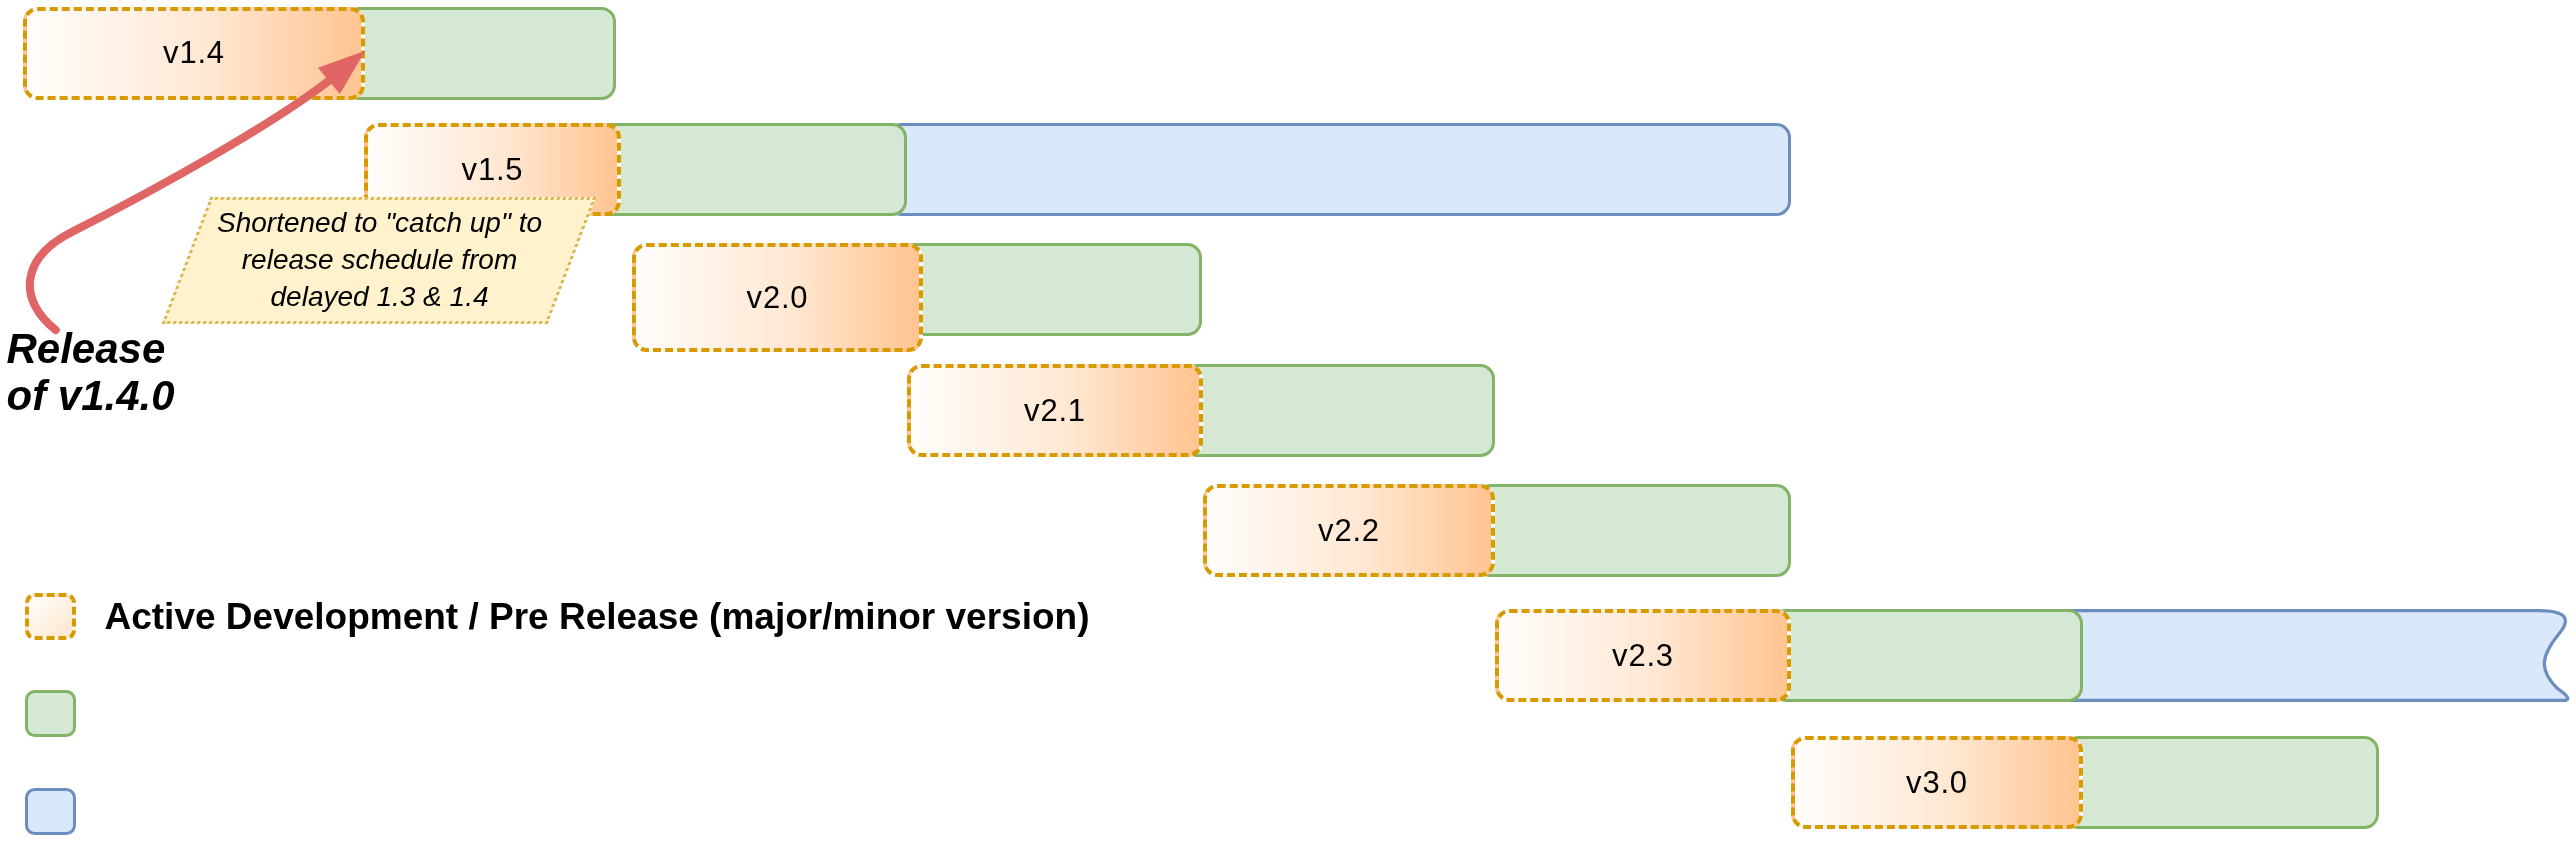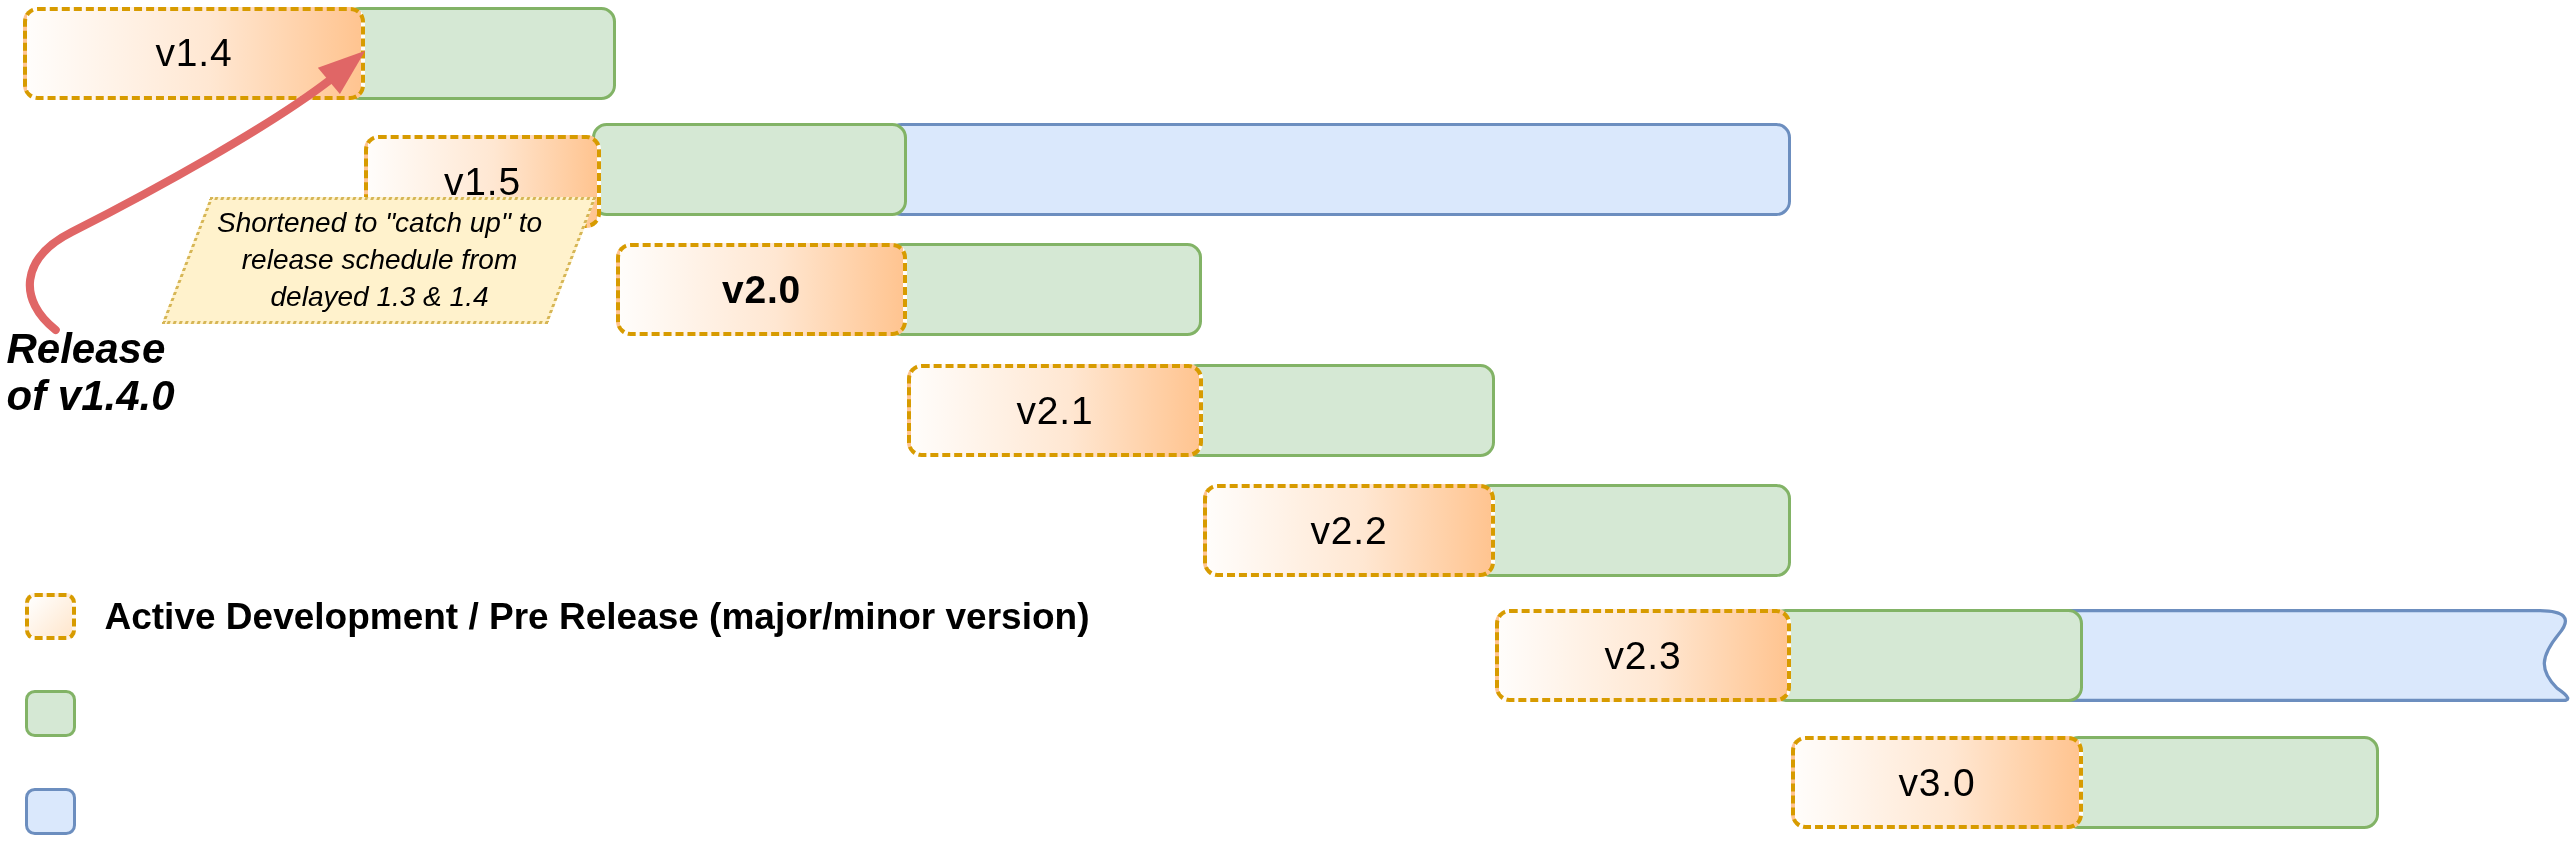--- a/index.html
+++ b/index.html
@@ -16,21 +16,21 @@
   .seg.maint{
     border:3.3px solid var(--maint-border);
     background:var(--maint-fill);
     z-index:2;
   }
   .seg.ltm{
     border:3.3px solid var(--ltm-border);
     background:var(--ltm-fill);
     z-index:1;
   }
-  .bar-label{font-size:39px;letter-spacing:0.8px;}
+  .bar-label{font-size:31px;letter-spacing:0.8px;}
 
   #legend{position:absolute;left:0;top:0;z-index:4;}
   .legend-row{position:absolute;left:24.5px;display:flex;align-items:center;height:49px;font-weight:bold;}
   .legend-swatch{width:51px;height:47px;border-radius:9.8px;box-sizing:border-box;flex:0 0 auto;}
   .legend-swatch.dev{border:4.1px dashed var(--dev-border);
     background:linear-gradient(135deg,#ffffff 0%,#ffe6cc 100%);}
   .legend-swatch.maint{border:3.3px solid var(--maint-border);background:var(--maint-fill);}
   .legend-swatch.ltm{border:3.3px solid var(--ltm-border);background:var(--ltm-fill);}
   .legend-label{margin-left:29px;font-size:37px;white-space:nowrap;}
 
@@ -83,26 +83,26 @@
 
   <svg id="arrow-overlay" width="425" height="441" viewBox="0 0 520 540">
     <path id="arrow-shaft" d="M 68 404 C 22 368, 24 316, 88 284 C 190 232, 330 155, 405 97" fill="none" stroke-width="10" stroke-linecap="round" stroke="#E06666"></path>
     <polygon id="arrow-head" points="447,62 416,115 389,83" fill="#E06666"></polygon>
   </svg>
 
 <div class="seg dev" style="left: 23px; top: 6.5px; width: 342px; height: 93px;">
       <span class="bar-label">v1.4</span>
     </div>
     <div class="seg maint" style="left: 345px; top: 6.5px; width: 271px; height: 93px;"></div>
-    <div class="seg dev" style="left: 364px; top: 123px; width: 237px; height: 93px; margin-top: 12px;">
+    <div class="seg dev" style="left: 364px; top: 123px; width: 257px; height: 93px;">
       <span class="bar-label">v1.5</span>
     </div>
     <div class="seg maint" style="left: 592px; top: 123px; width: 315px; height: 93px;"></div>
     <div class="seg ltm" style="left: 887px; top: 123px; width: 904px; height: 93px;"></div>
-    <div class="seg dev" style="left: 616px; top: 243px; width: 291px; height: 93px; font-weight: bold;">
+    <div class="seg dev" style="left: 632px; top: 243px; width: 291px; height: 109px;">
       <span class="bar-label">v2.0</span>
     </div>
     <div class="seg maint" style="left: 887px; top: 243px; width: 315px; height: 93px;"></div>
     <div class="seg dev" style="left: 907px; top: 364px; width: 296px; height: 93px; text-align: center;">
       <span class="bar-label">v2.1</span>
     </div>
     <div class="seg maint" style="left: 1183px; top: 364px; width: 312px; height: 93px;"></div>
     <div class="seg dev" style="left: 1203px; top: 484px; width: 292px; height: 93px; text-align: center;">
       <span class="bar-label">v2.2</span>
     </div>

